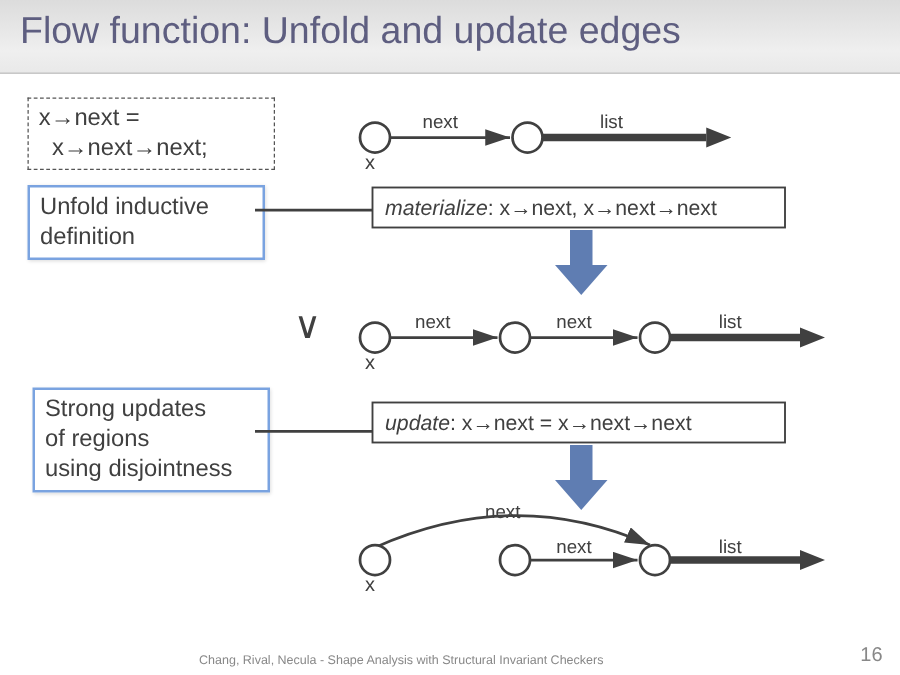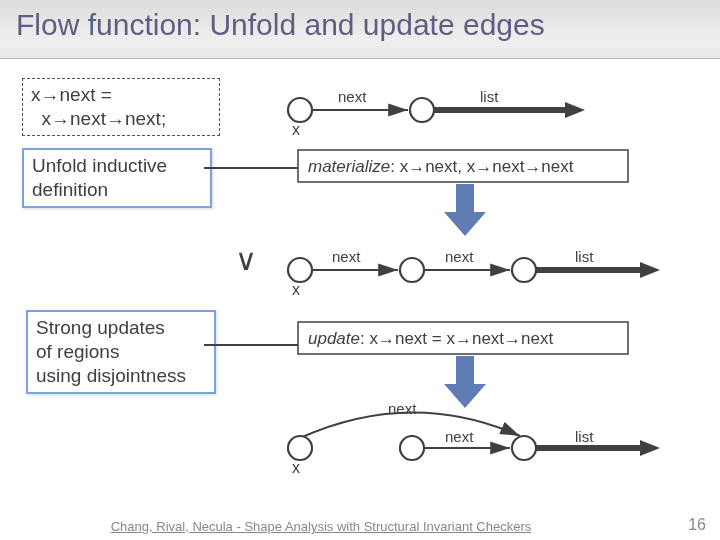--- a/index.html
+++ b/index.html
@@ -89,23 +89,22 @@
     color: #404040;
     font-family: "Cambria Math","Segoe UI Symbol",serif;
   }
 
   .footer {
     position: absolute;
     left: 0;
     bottom: 6px;
     width: 642px;
     text-align: center;
-    font-size: 13px;
+    font-size: 10px;
     color: #888;
-    text-decoration: underline;
   }
   .pagenum {
     position: absolute;
     right: 14px;
     bottom: 6px;
     font-size: 16px;
     color: #888;
   }
 </style>
 </head>

